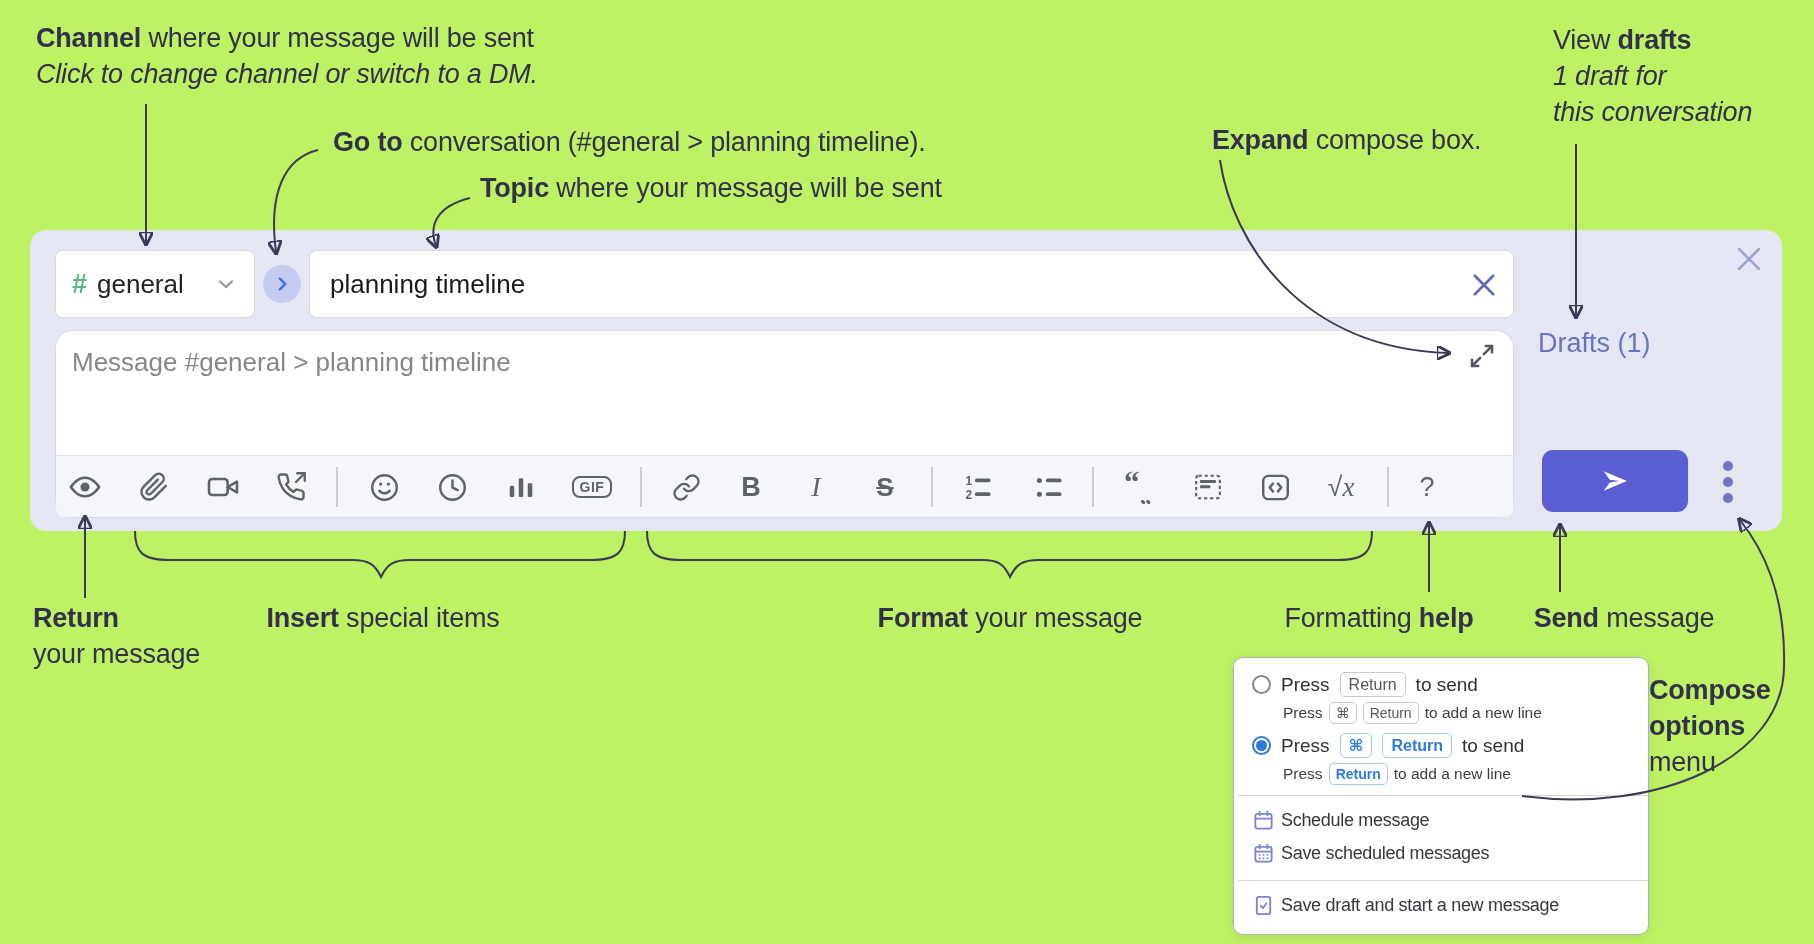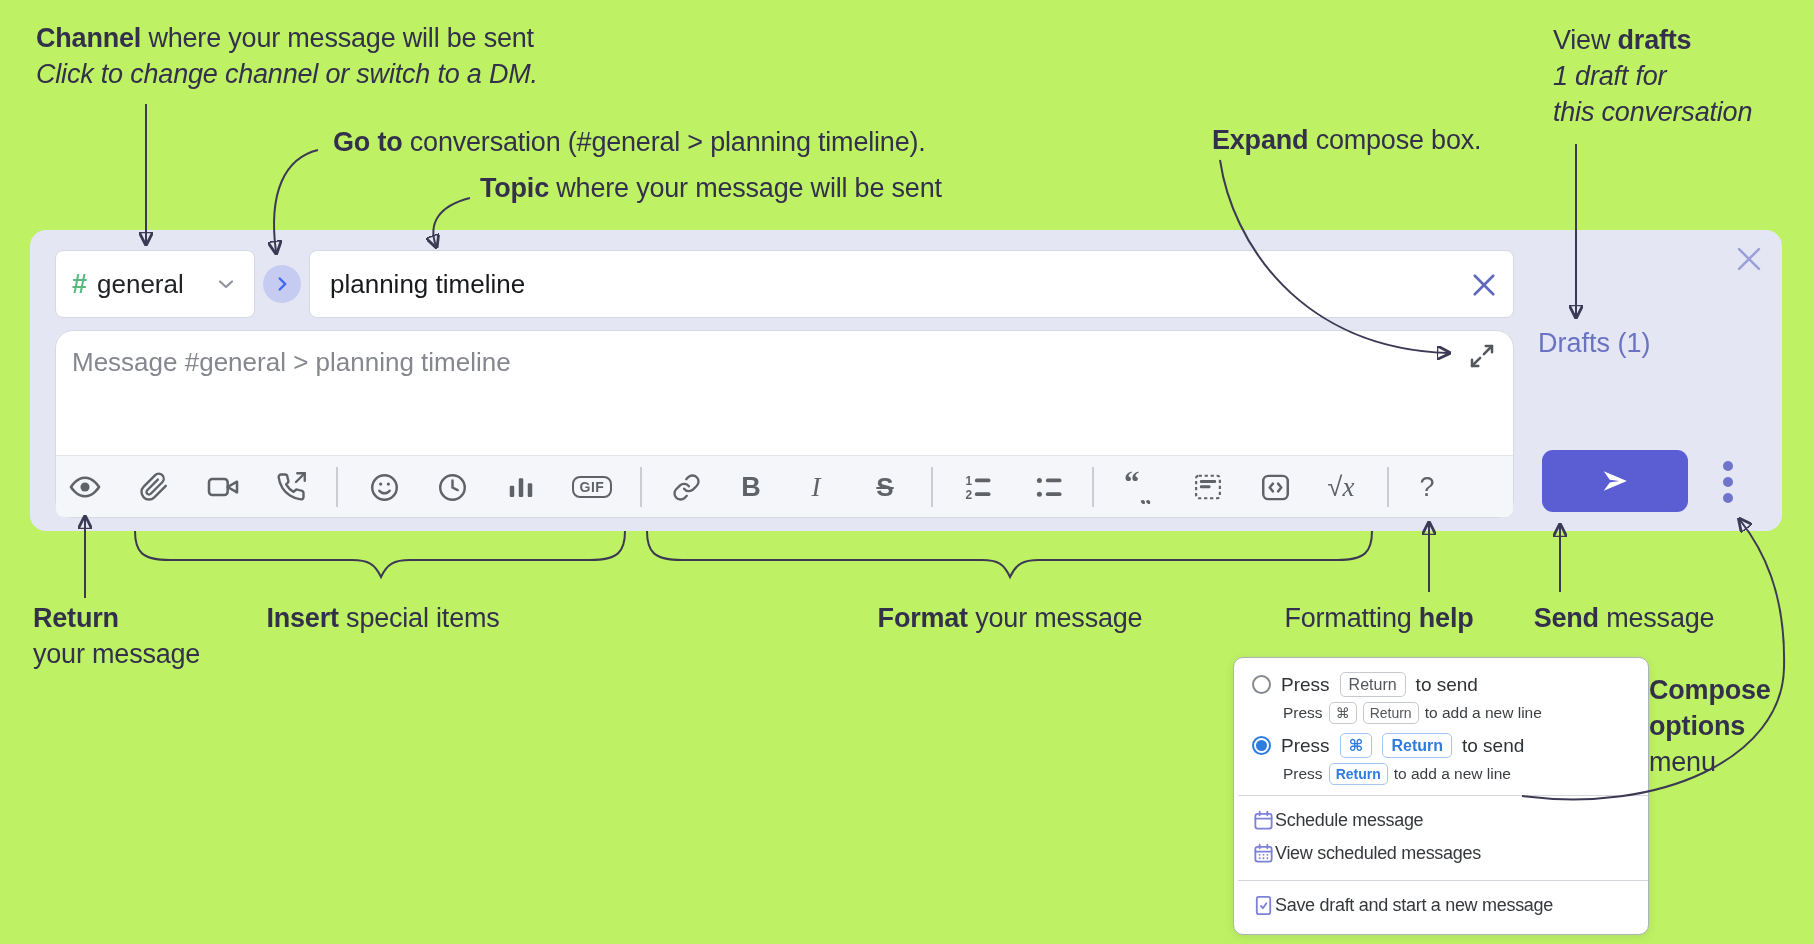--- a/index.html
+++ b/index.html
@@ -74,21 +74,21 @@
              margin:5px 0 0 31px; }
   .radio { width:19px; height:19px; border:2px solid #85898f; border-radius:50%; flex:none;
            display:flex; align-items:center; justify-content:center; cursor:pointer; background:#fff; }
   .radio.sel { border-color:#2e7ce0; }
   .radio.sel .dot { width:11px; height:11px; border-radius:50%; background:#2e7ce0; }
   kbd { font-family:inherit; border:1px solid #c5c9ce; border-radius:5px; background:#fff;
         color:#54575c; padding:0 8px; font-size:16px; line-height:23px; white-space:nowrap; }
   .sub-row kbd { font-size:14px; line-height:20px; padding:0 6px; }
   kbd.blue { color:#2e7ce0; border-color:#a5c8f2; font-weight:600; }
   .menu-divider { border-top:1px solid #d4d7db; margin:10px -12px 8px -14px; }
-  .menu-item { display:flex; align-items:center; gap:0; font-size:18px; letter-spacing:-0.3px;
+  .menu-item { display:flex; align-items:center; gap:6px; font-size:18px; letter-spacing:-0.3px;
                color:#35383c; padding:5px 0; cursor:pointer; white-space:nowrap; }
   .menu-item svg { flex:none; }
 
   svg { display:block; }
 </style>
 </head>
 <body>
 
 <div id="app">
 
@@ -431,21 +431,21 @@
             <g fill="#7d81d8">
               <circle cx="8" cy="13.4" r="1"></circle>
               <circle cx="12" cy="13.4" r="1"></circle>
               <circle cx="16" cy="13.4" r="1"></circle>
               <circle cx="8" cy="17" r="1"></circle>
               <circle cx="12" cy="17" r="1"></circle>
               <circle cx="16" cy="17" r="1"></circle>
             </g>
           </svg>
       </span>
-      <span>View scheduled messages</span>
+      <span>Save scheduled messages</span>
     </div>
 
     <div class="menu-divider"></div>
 
     <div class="menu-item">
       <span>
         <svg width="23" height="23" viewBox="0 0 24 24">
             <g fill="none" stroke="#7d81d8" stroke-width="1.9" stroke-linecap="round" stroke-linejoin="round">
               <rect x="5" y="3" width="14" height="18" rx="2"></rect>
               <polyline points="9.3 12.4 11.4 14.8 15 9.6"></polyline>

